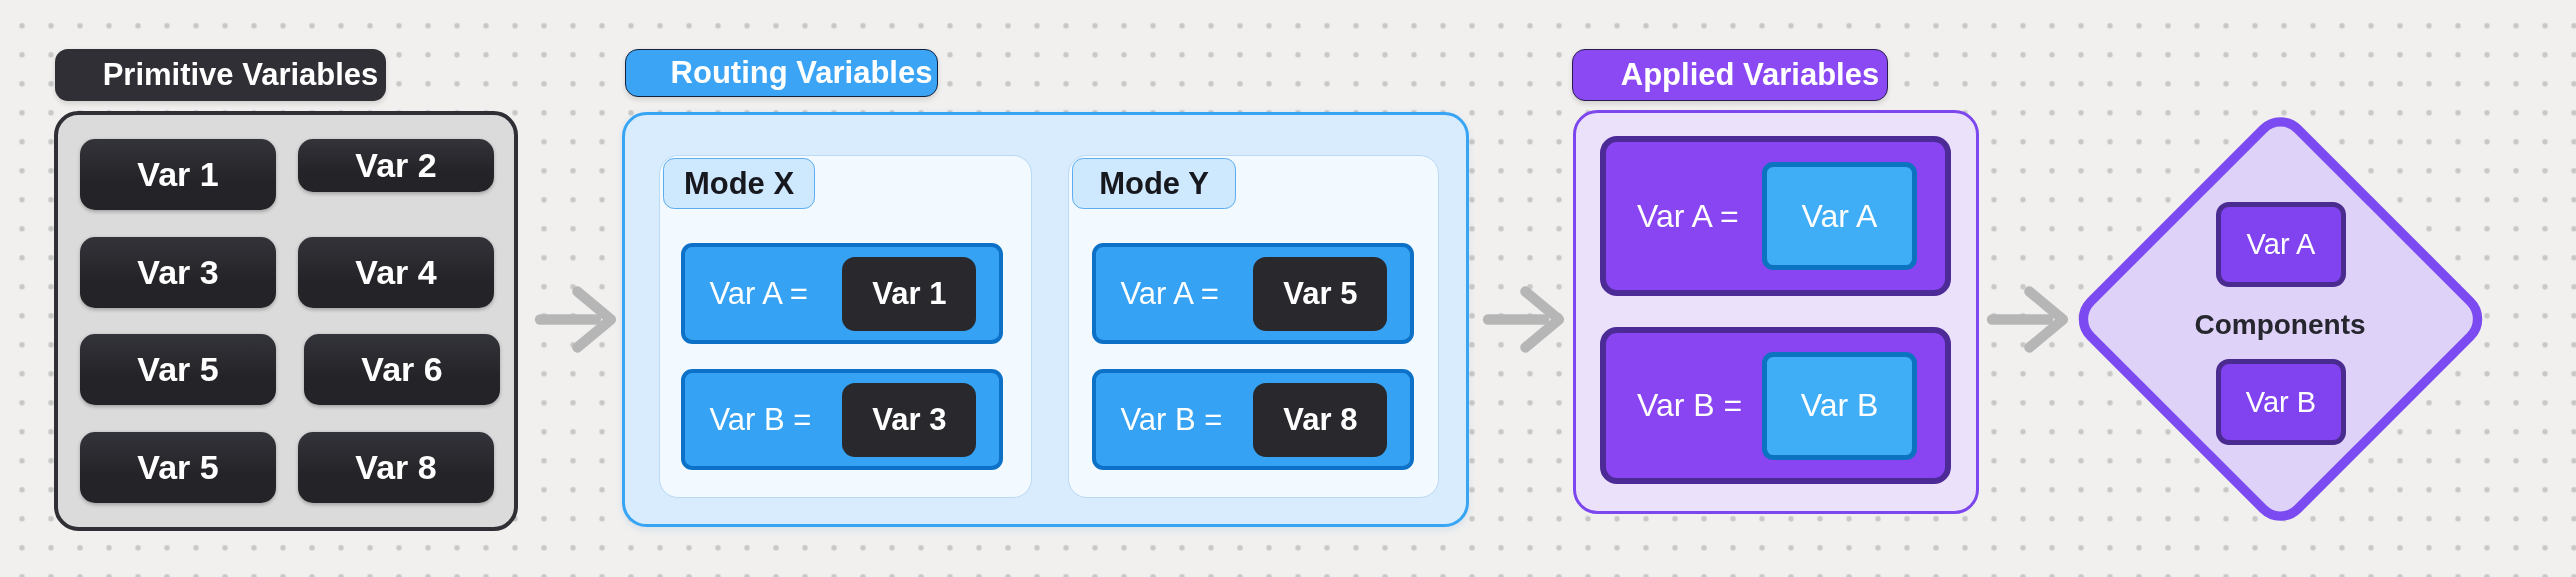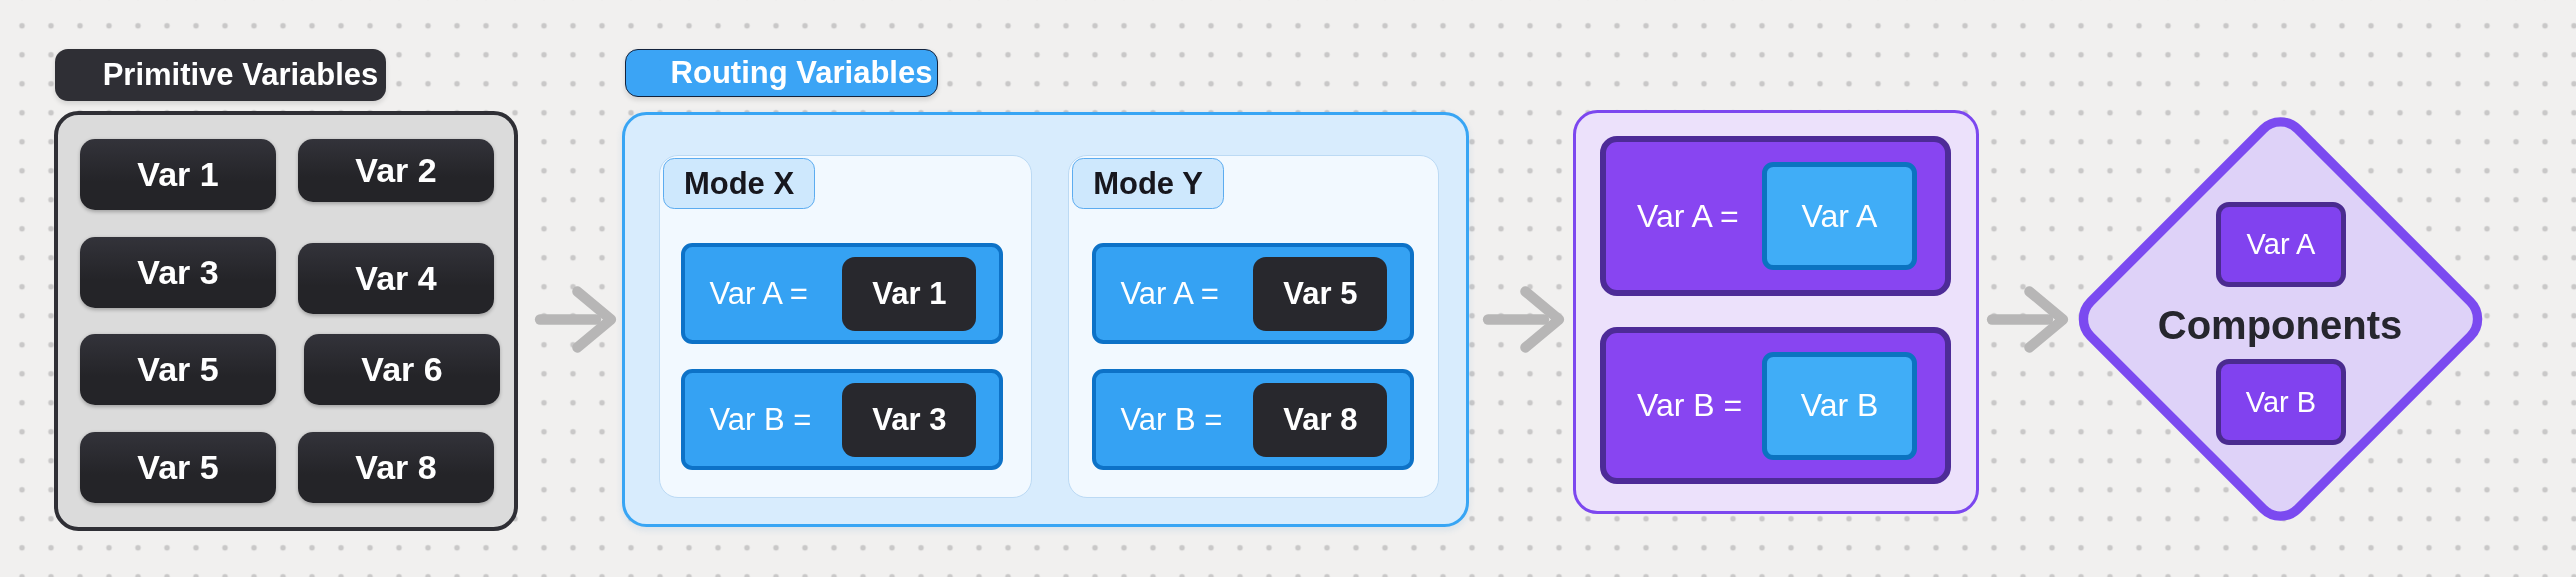--- a/index.html
+++ b/index.html
@@ -46,47 +46,47 @@
                display:flex;align-items:center;justify-content:space-between;
                padding:0 28px 0 31px;}
   .applied-row .lhs{color:#ffffff;font-size:32px;font-weight:500;}
   .applied-row .val{width:155px;height:108px;background:#40adf7;border:5.6px solid #0b73c0;
                     border-radius:11.3px;color:#ffffff;font-size:32px;font-weight:500;
                     display:flex;align-items:center;justify-content:center;box-sizing:border-box;}
 
   
   .dia-pill{background:#8142ef;border:5.6px solid #4a2b8f;border-radius:13px;
             color:#ffffff;font-size:29px;font-weight:500;}
-  .components-text{font-size:40px;font-weight:bold;color:#26262e;text-align:center;}
+  .components-text{font-size:28px;font-weight:bold;color:#26262e;text-align:center;}
 
   .arrow svg{display:block;}
   .arrow path{stroke:#b7b6b6;stroke-width:11;fill:none;
               stroke-linecap:round;stroke-linejoin:round;}
 </style>
 </head>
 <body>
 
 <div class="canvas">
 
   <div class="abs flexc tag tag-dark" style="left:55px;top:49px;width:331px;height:52px;">
     <span>Primitive Variables</span>
   </div>
 
   <div class="abs prim-box" style="left:54px;top:111px;width:464px;height:420px;"></div>
 
   <div class="abs flexc pill-dark" style="left:80px;top:139px;width:196px;height:71px;">
       <span>Var 1</span>
     </div>
-  <div class="abs flexc pill-dark" style="left:298px;top:139px;width:196px;height:63px;">
+  <div class="abs flexc pill-dark" style="left:298px;top:139px;width:196px;height:53px;">
       <span>Var 2</span>
     </div>
   <div class="abs flexc pill-dark" style="left:80px;top:237px;width:196px;height:71px;">
       <span>Var 3</span>
     </div>
-  <div class="abs flexc pill-dark" style="left:298px;top:237px;width:196px;height:71px;margin-top:6px;">
+  <div class="abs flexc pill-dark" style="left:298px;top:237px;width:196px;height:71px;">
       <span>Var 4</span>
     </div>
   <div class="abs flexc pill-dark" style="left:80px;top:334px;width:196px;height:71px;">
       <span>Var 5</span>
     </div>
   <div class="abs flexc pill-dark" style="left:304px;top:334px;width:196px;height:71px;">
       <span>Var 6</span>
     </div>
   <div class="abs flexc pill-dark" style="left:80px;top:432px;width:196px;height:71px;">
       <span>Var 5</span>
@@ -115,39 +115,42 @@
   <div class="abs assign-row" style="left:681px;top:243px;width:322px;height:101px;">
     <span class="lhs">Var A =</span>
     <span class="val">Var 1</span>
   </div>
   <div class="abs assign-row" style="left:681px;top:369px;width:322px;height:101px;">
     <span class="lhs">Var B =</span>
     <span class="val">Var 3</span>
   </div>
 
   <div class="abs mode-card" style="left:1068px;top:155px;width:371px;height:343px;"></div>
-  <div class="abs flexc mode-tag" style="left:1072px;top:158px;width:152px;height:51px;">
+  <div class="abs flexc mode-tag" style="left:1072px;top:158px;width:164px;height:51px;">
     <span>Mode Y</span>
   </div>
   <div class="abs assign-row" style="left:1092px;top:243px;width:322px;height:101px;">
     <span class="lhs">Var A =</span>
     <span class="val">Var 5</span>
   </div>
   <div class="abs assign-row" style="left:1092px;top:369px;width:322px;height:101px;">
     <span class="lhs">Var B =</span>
     <span class="val">Var 8</span>
   </div>
 
   <div class="abs arrow" style="left:1482px;top:284px;width:83px;height:71px;">
     <svg width="83" height="71" viewBox="0 0 88 76">
       <path d="M6 38 L66 38"></path>
         <path d="M46 8 L82 38 L46 68"></path>
     </svg>
   </div>
 
+  <div class="abs flexc tag tag-purple" style="left:1572px;top:49px;width:316px;height:52px;">
+    <span>Applied Variables</span>
+  </div>
 
   <div class="abs applied-box" style="left:1573px;top:110px;width:406px;height:404px;"></div>
   <div class="abs applied-row" style="left:1600px;top:136px;width:351px;height:160px;">
     <span class="lhs">Var A =</span>
     <span class="val">Var A</span>
   </div>
   <div class="abs applied-row" style="left:1600px;top:327px;width:351px;height:157px;">
     <span class="lhs">Var B =</span>
     <span class="val">Var B</span>
   </div>

